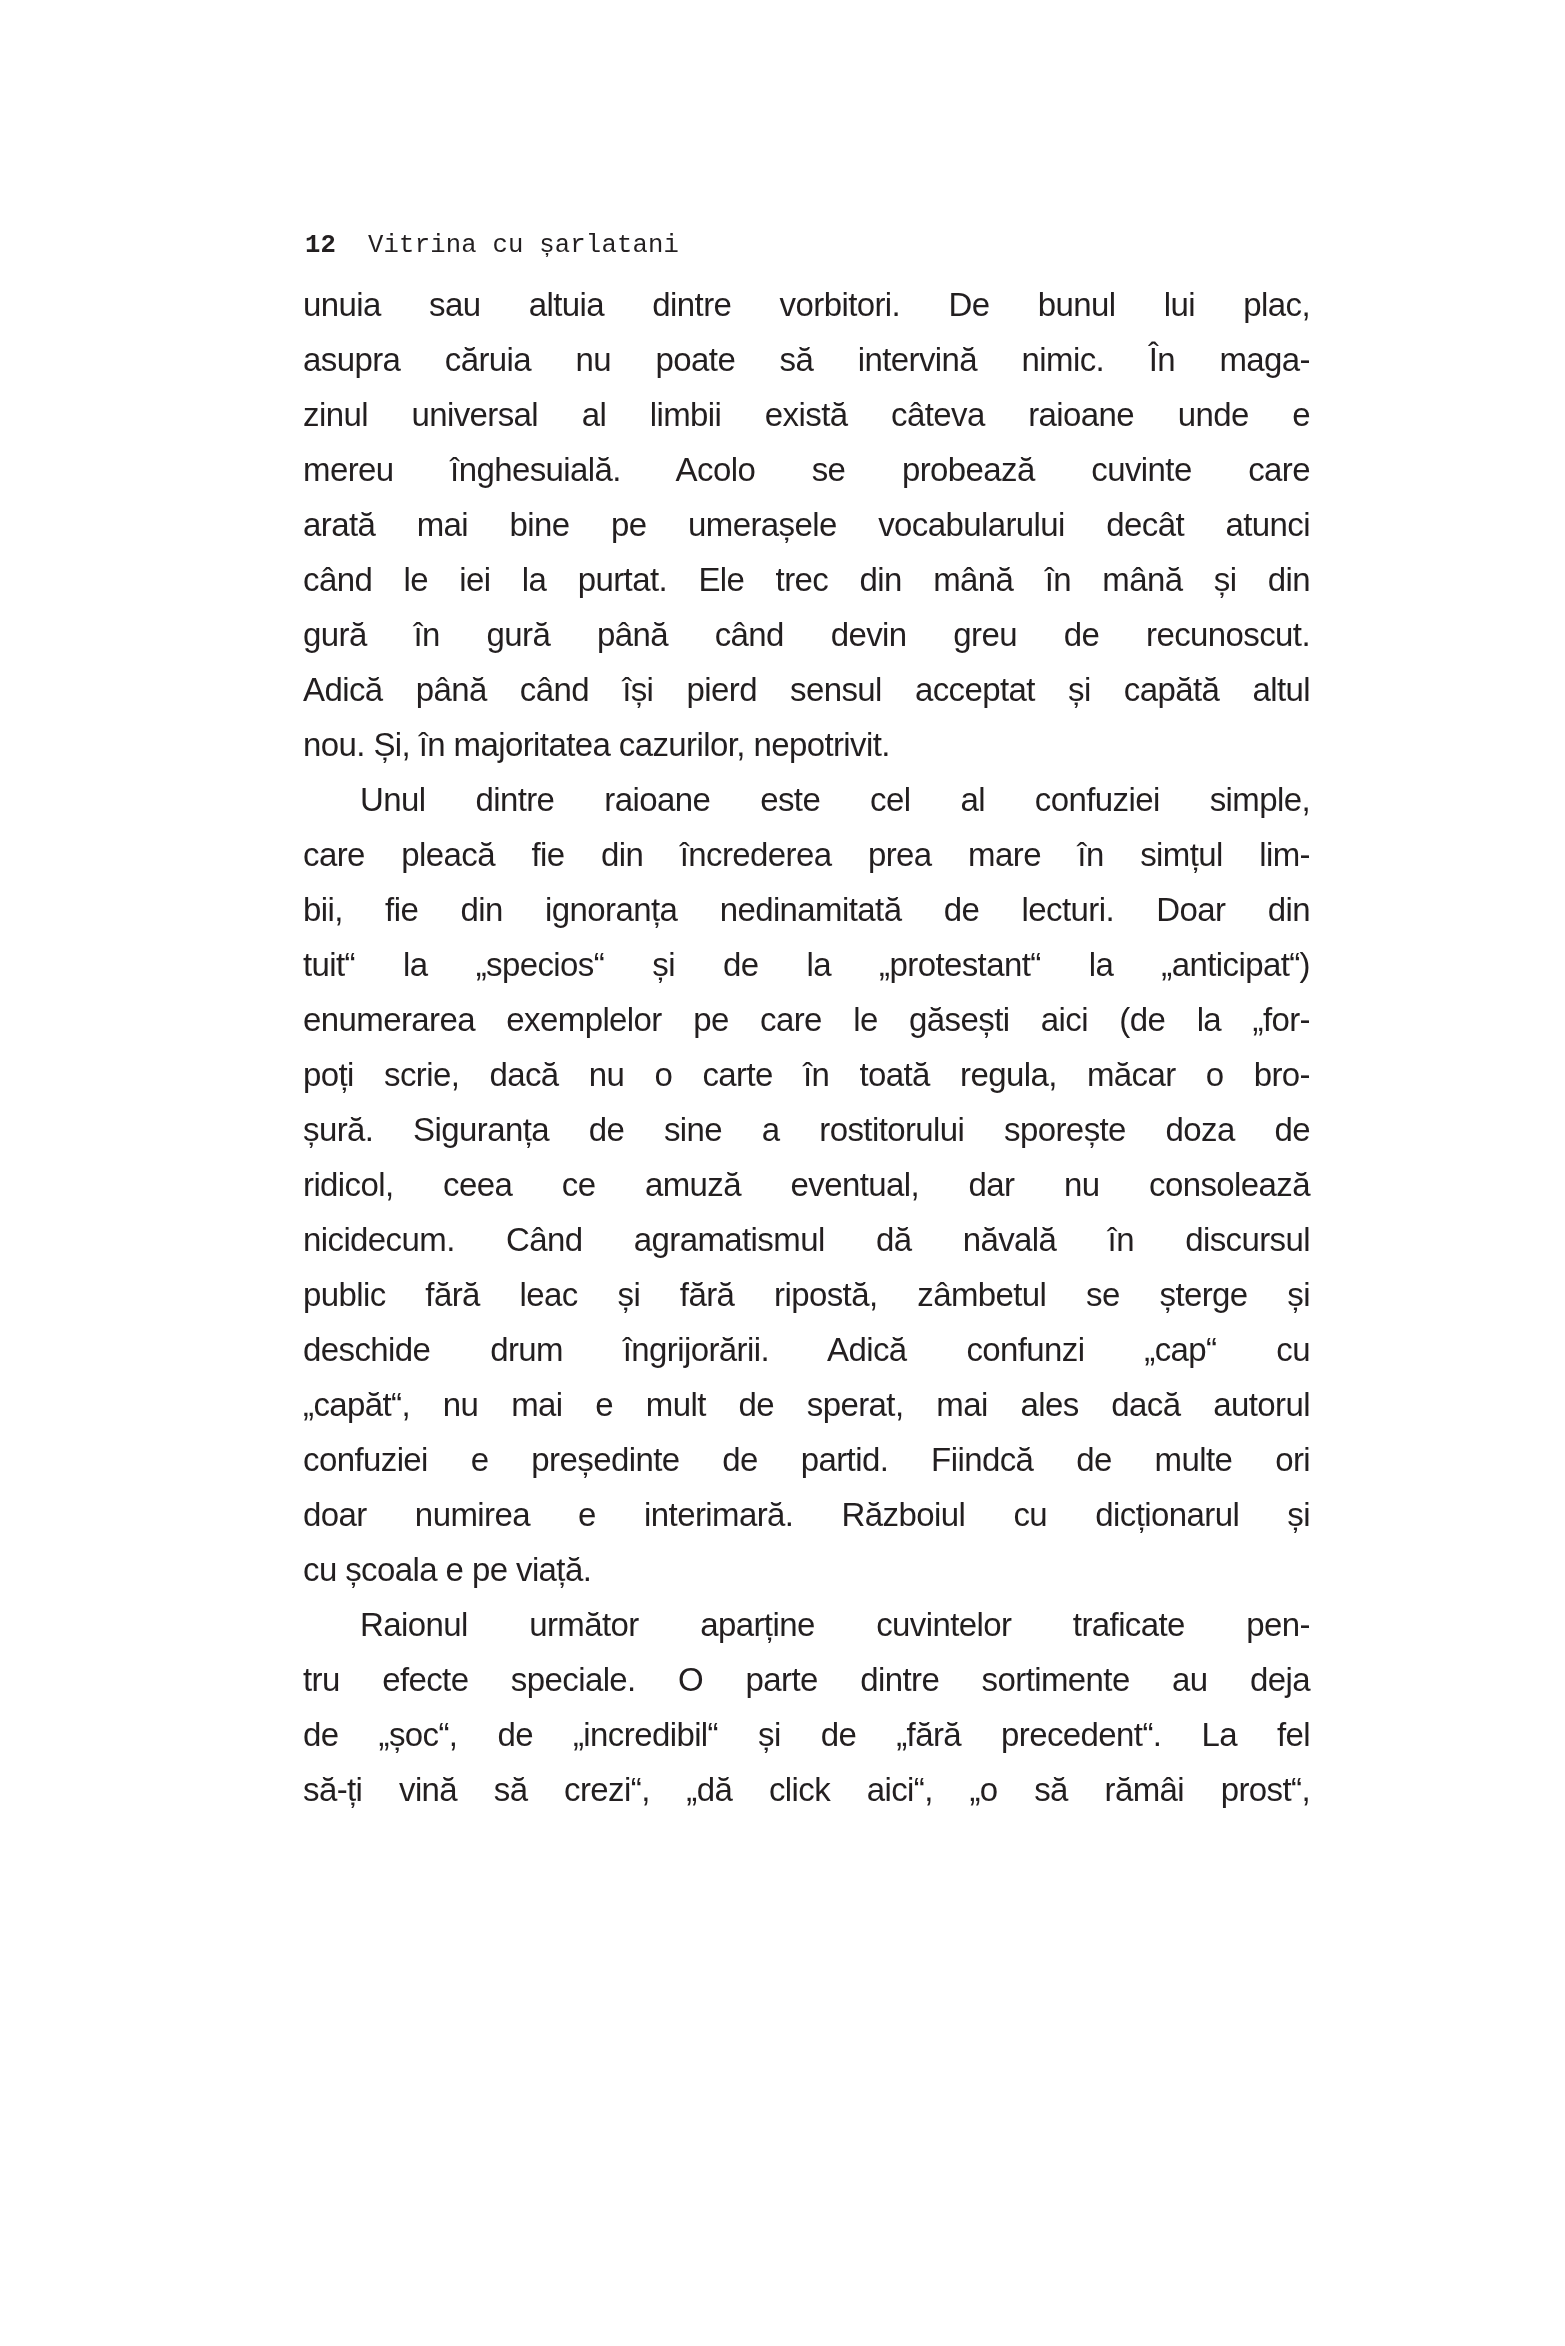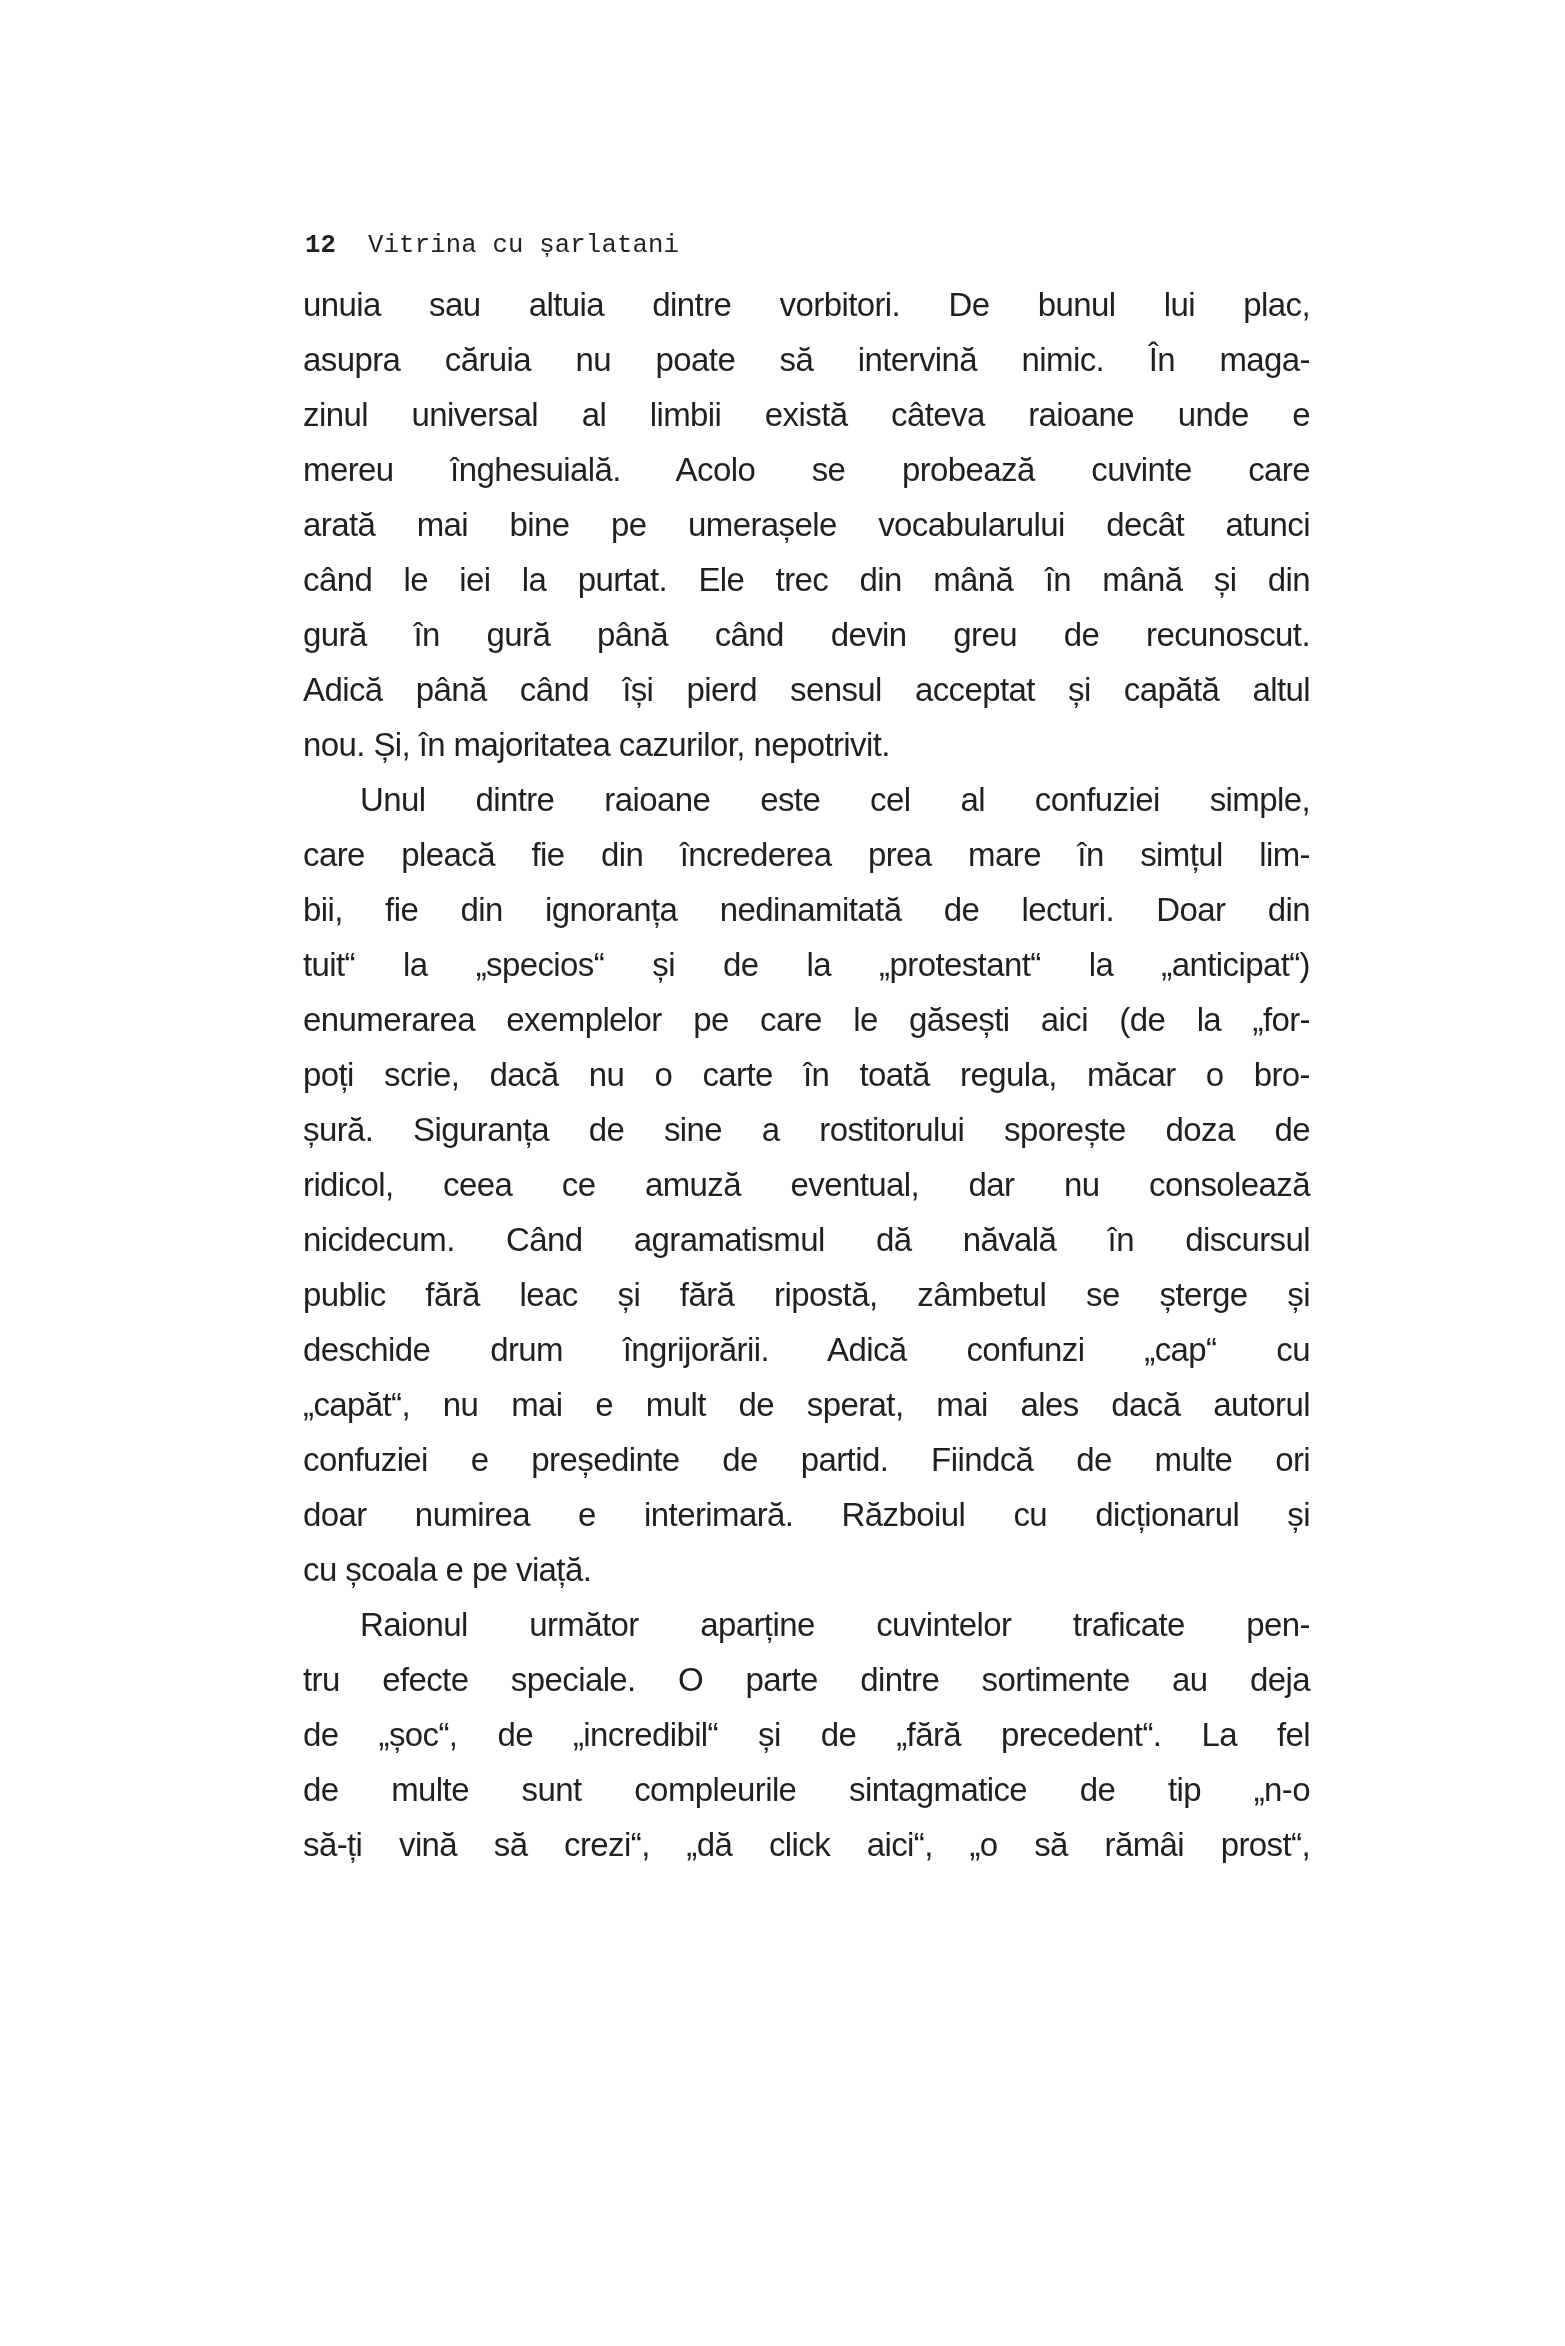--- a/index.html
+++ b/index.html
@@ -89,16 +89,15 @@
     <span class="line">nicidecum. Când agramatismul dă năvală în discursul</span>
     <span class="line">public fără leac și fără ripostă, zâmbetul se șterge și</span>
     <span class="line">deschide drum îngrijorării. Adică confunzi „cap“ cu</span>
     <span class="line">„capăt“, nu mai e mult de sperat, mai ales dacă autorul</span>
     <span class="line">confuziei e președinte de partid. Fiindcă de multe ori</span>
     <span class="line">doar numirea e interimară. Războiul cu dicționarul și</span>
     <span class="line last">cu școala e pe viață.</span>
     <span class="line indent">Raionul următor aparține cuvintelor traficate pen-</span>
     <span class="line">tru efecte speciale. O parte dintre sortimente au deja</span>
     <span class="line">de „șoc“, de „incredibil“ și de „fără precedent“. La fel</span>
-    <span class="line">de multe sunt compleurile sintagmatice de tip „n-o</span>
     <span class="line">să-ți vină să crezi“, „dă click aici“, „o să rămâi prost“,</span>
   </div>
 
 
 </body></html>

